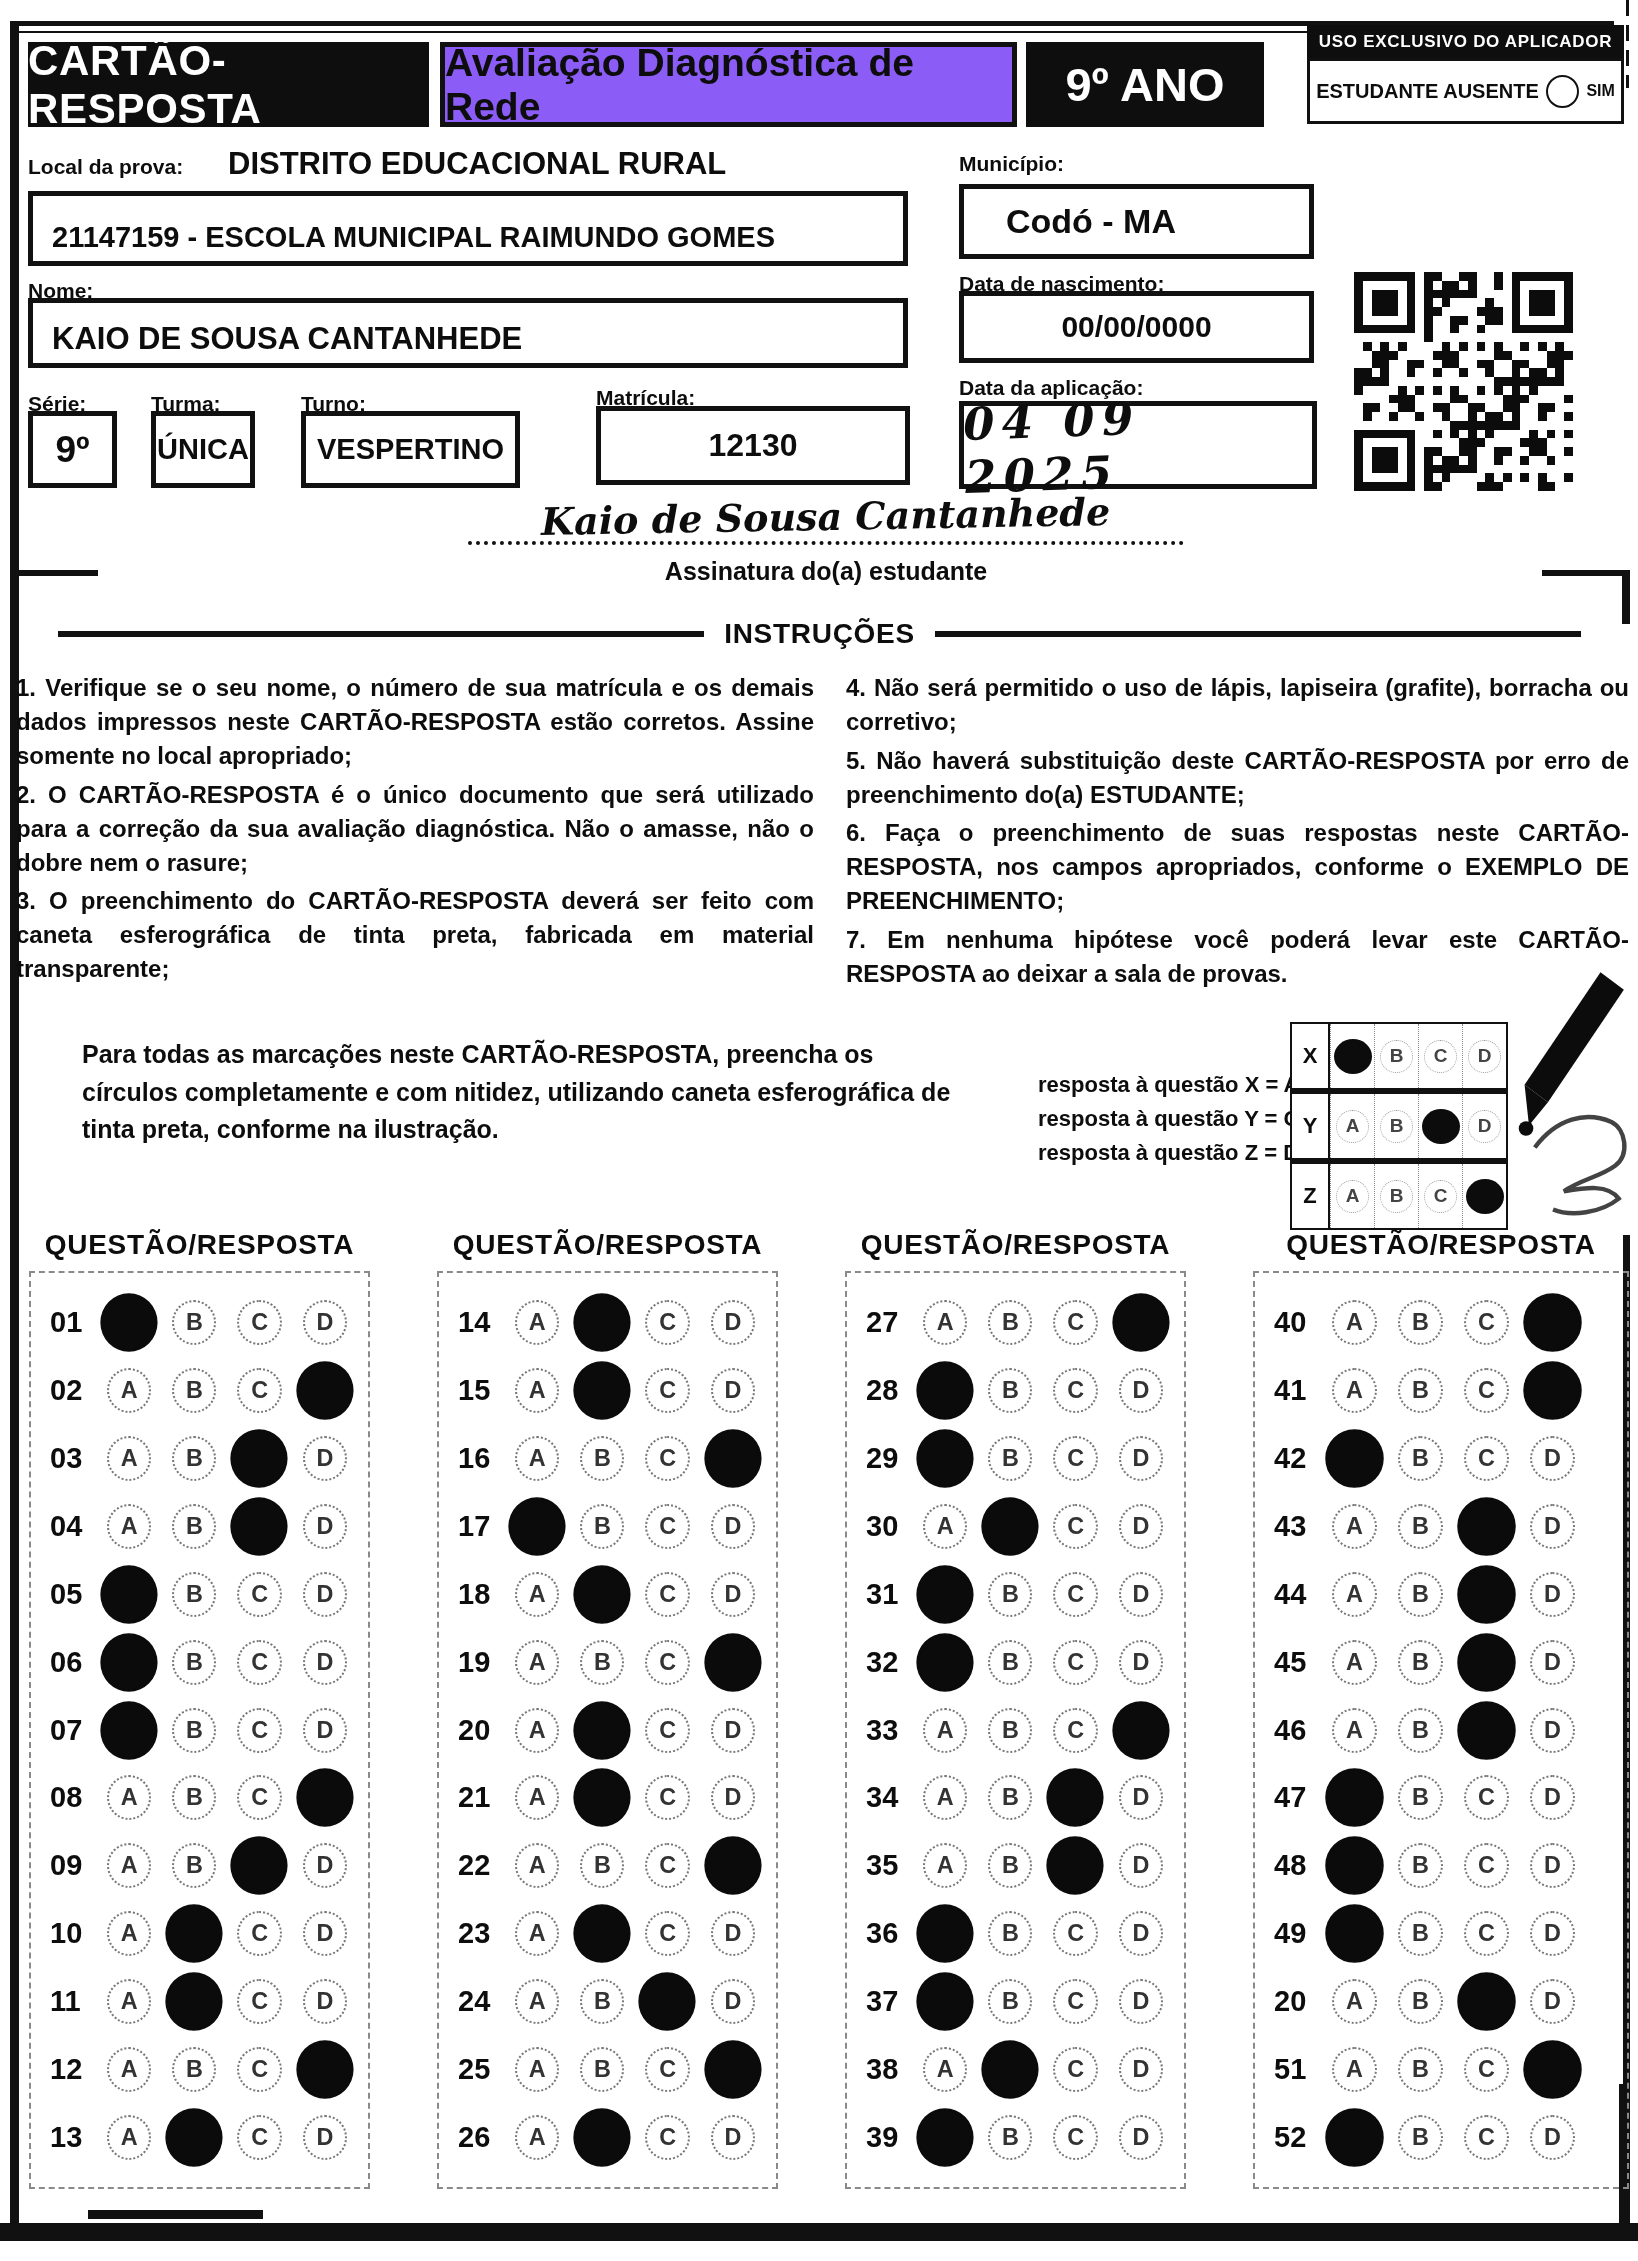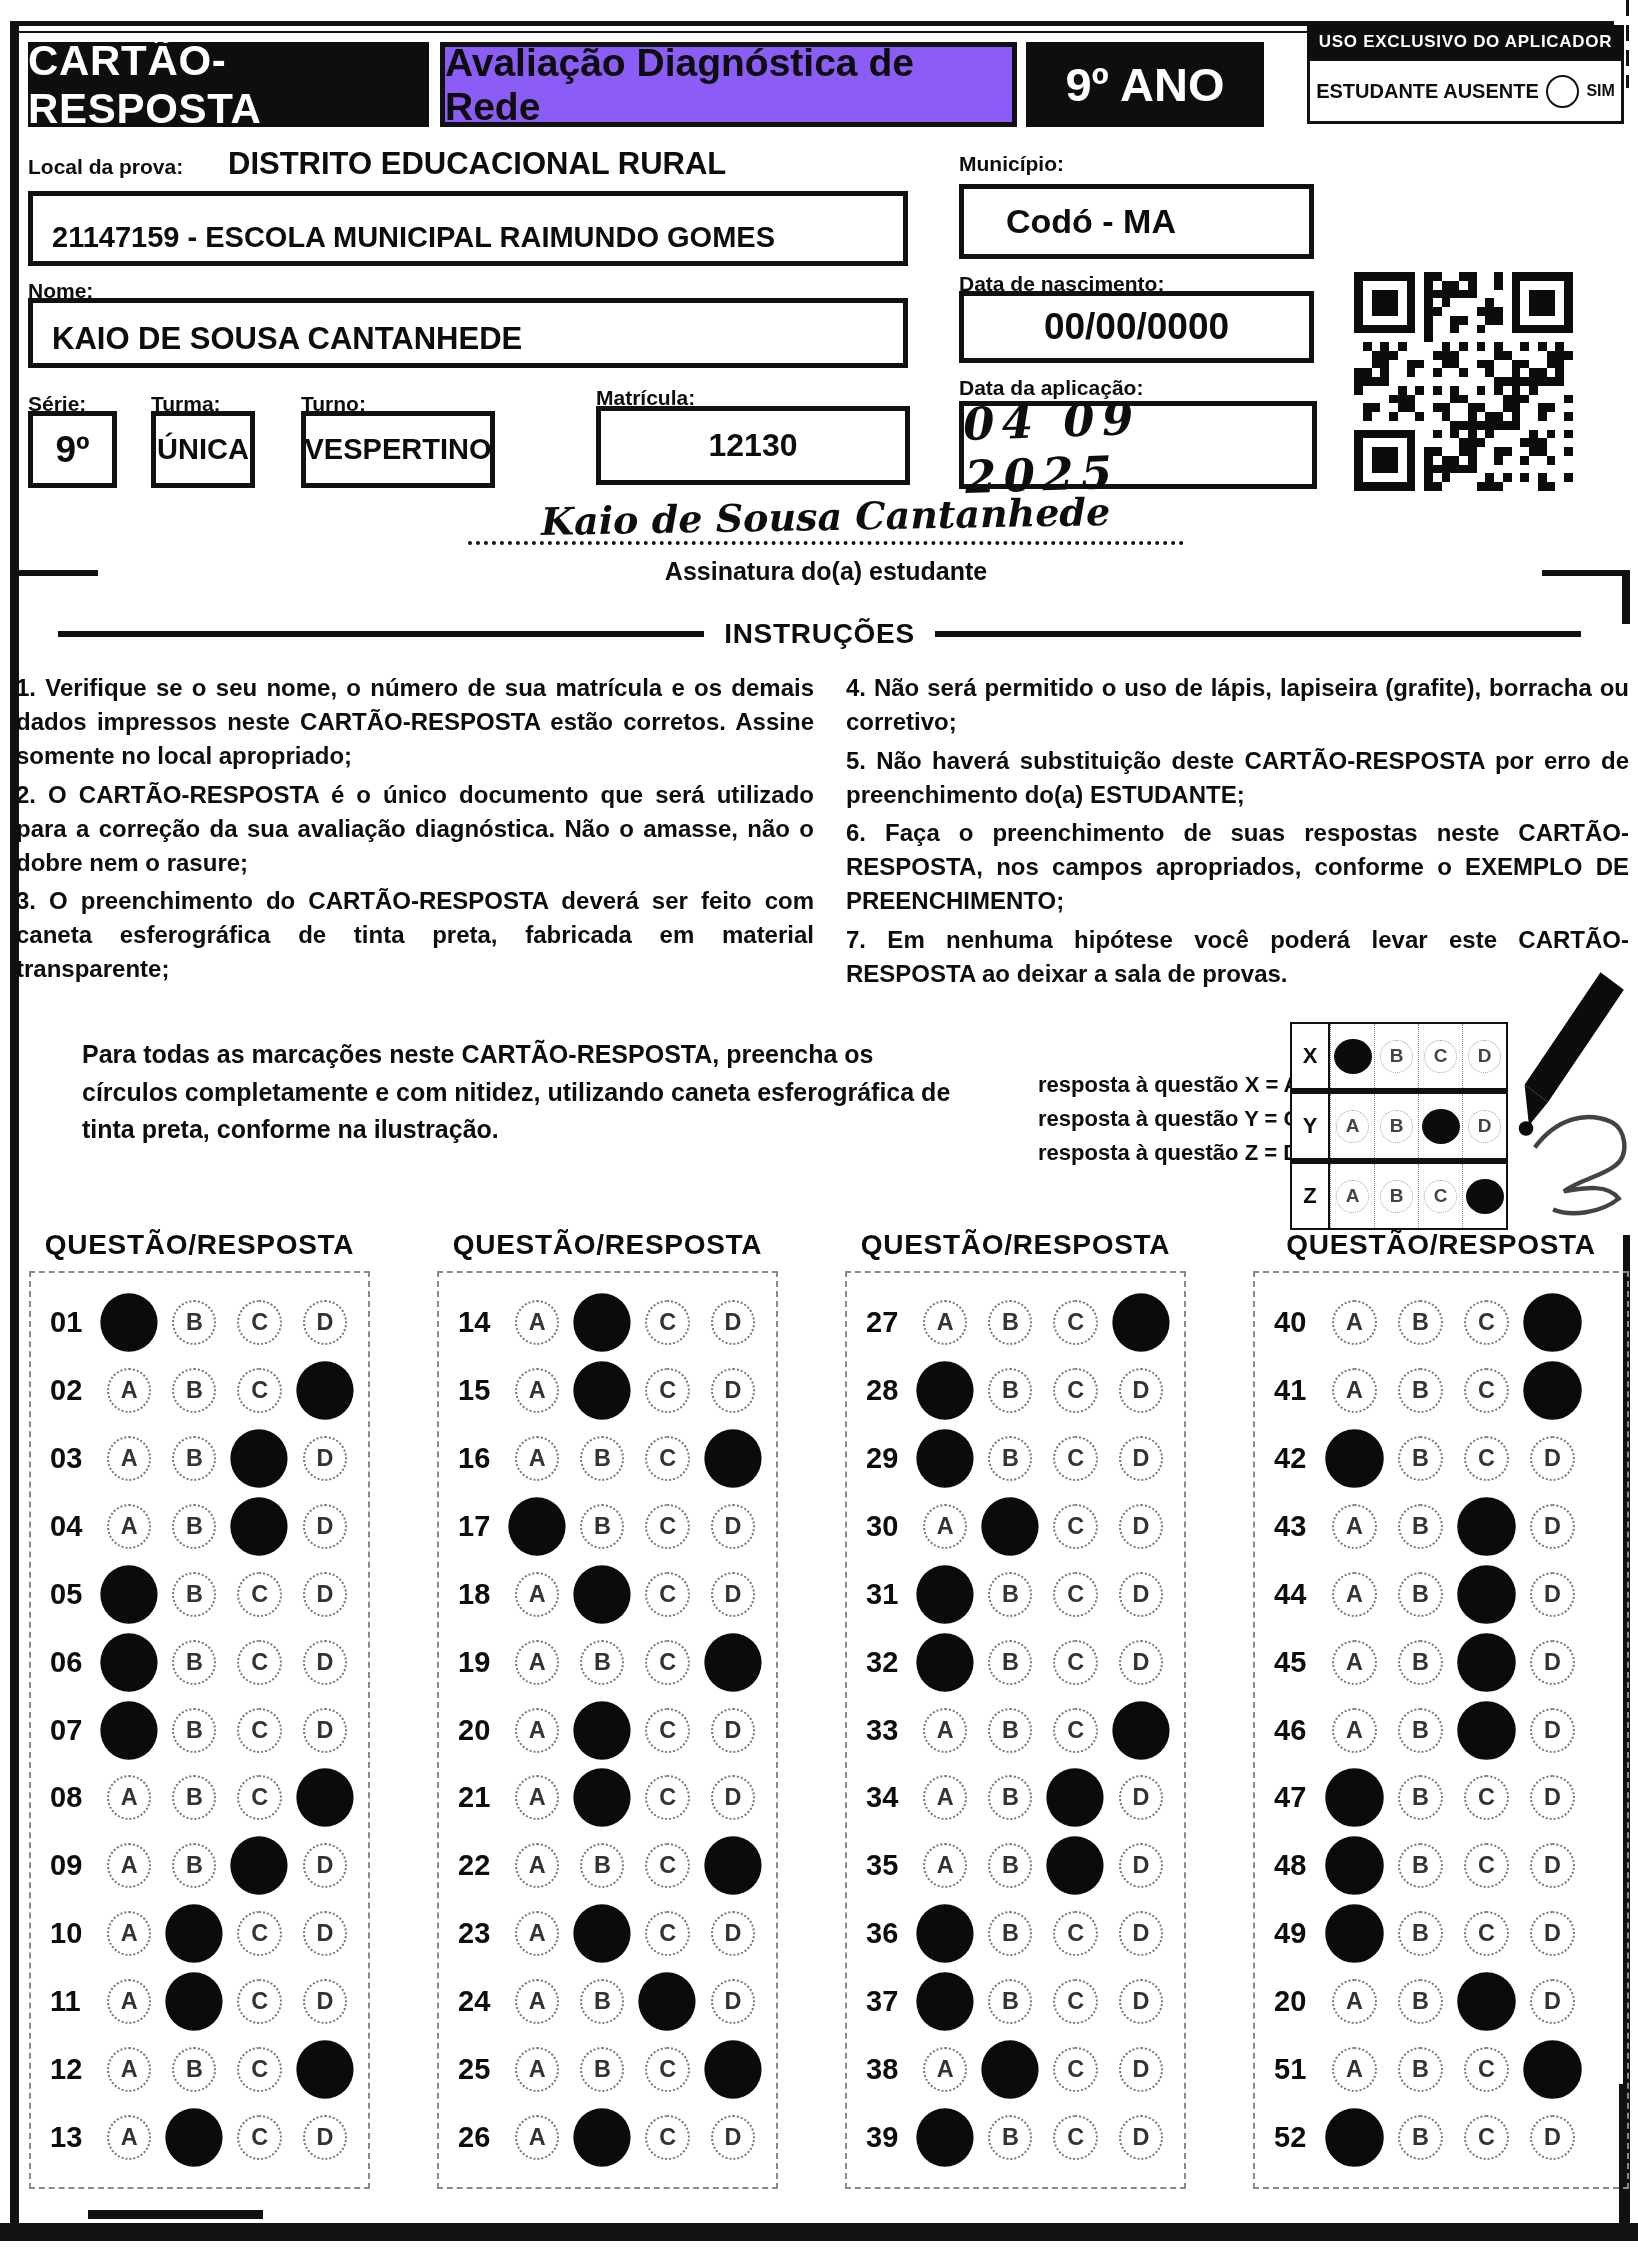--- a/index.html
+++ b/index.html
@@ -34,29 +34,29 @@
   .mun-label{left:959px;top:152px;}
   .school-box{left:28px;top:191px;width:880px;height:75px;align-items:flex-end;padding:0 0 7.3px 19px;}
   .school-box .v{font-size:29px;}
   .mun-box{left:959px;top:184px;width:355px;height:75px;align-items:center;padding-left:42px;}
   .mun-box .v{font-size:34px;}
   .nome-label{left:28px;top:279px;}
   .nome-box{left:28px;top:298px;width:880px;height:70px;align-items:flex-end;padding:0 0 5.8px 19px;}
   .nome-box .v{font-size:31px;}
   .nasc-label{left:959px;top:272px;}
   .nasc-box{left:959px;top:291px;width:355px;height:72px;align-items:center;justify-content:center;}
-  .nasc-box .v{font-size:37px;}
+  .nasc-box .v{font-size:30px;}
   .serie-label{left:28px;top:392px;}
   .serie-box{left:28px;top:411px;width:89px;height:77px;align-items:center;justify-content:center;}
   .serie-box .v{font-size:37px;}
   .turma-label{left:151px;top:392px;}
   .turma-box{left:151px;top:411px;width:104px;height:77px;align-items:center;justify-content:center;}
   .turma-box .v{font-size:29px;}
   .turno-label{left:301px;top:392px;}
-  .turno-box{left:301px;top:411px;width:194px;height:77px;align-items:center;justify-content:center;}
+  .turno-box{left:301px;top:411px;width:219px;height:77px;align-items:center;justify-content:center;}
   .turno-box .v{font-size:29px;}
   .matr-label{left:596px;top:386px;text-align:center;}
   .matr-box{left:596px;top:406px;width:314px;height:79px;align-items:center;justify-content:center;}
   .matr-box .v{font-size:32px;}
   .aplic-label{left:959px;top:376px;}
   .aplic-box{left:959px;top:401px;width:358px;height:88px;align-items:center;justify-content:center;}
   .hand{font-family:"DejaVu Serif",serif;font-style:italic;font-weight:bold;}
   .aplic-box .v{font-size:45px;letter-spacing:7.3px;transform:rotate(-2deg);}
   .qr{left:1354px;top:272px;width:219px;height:219px;}
   

